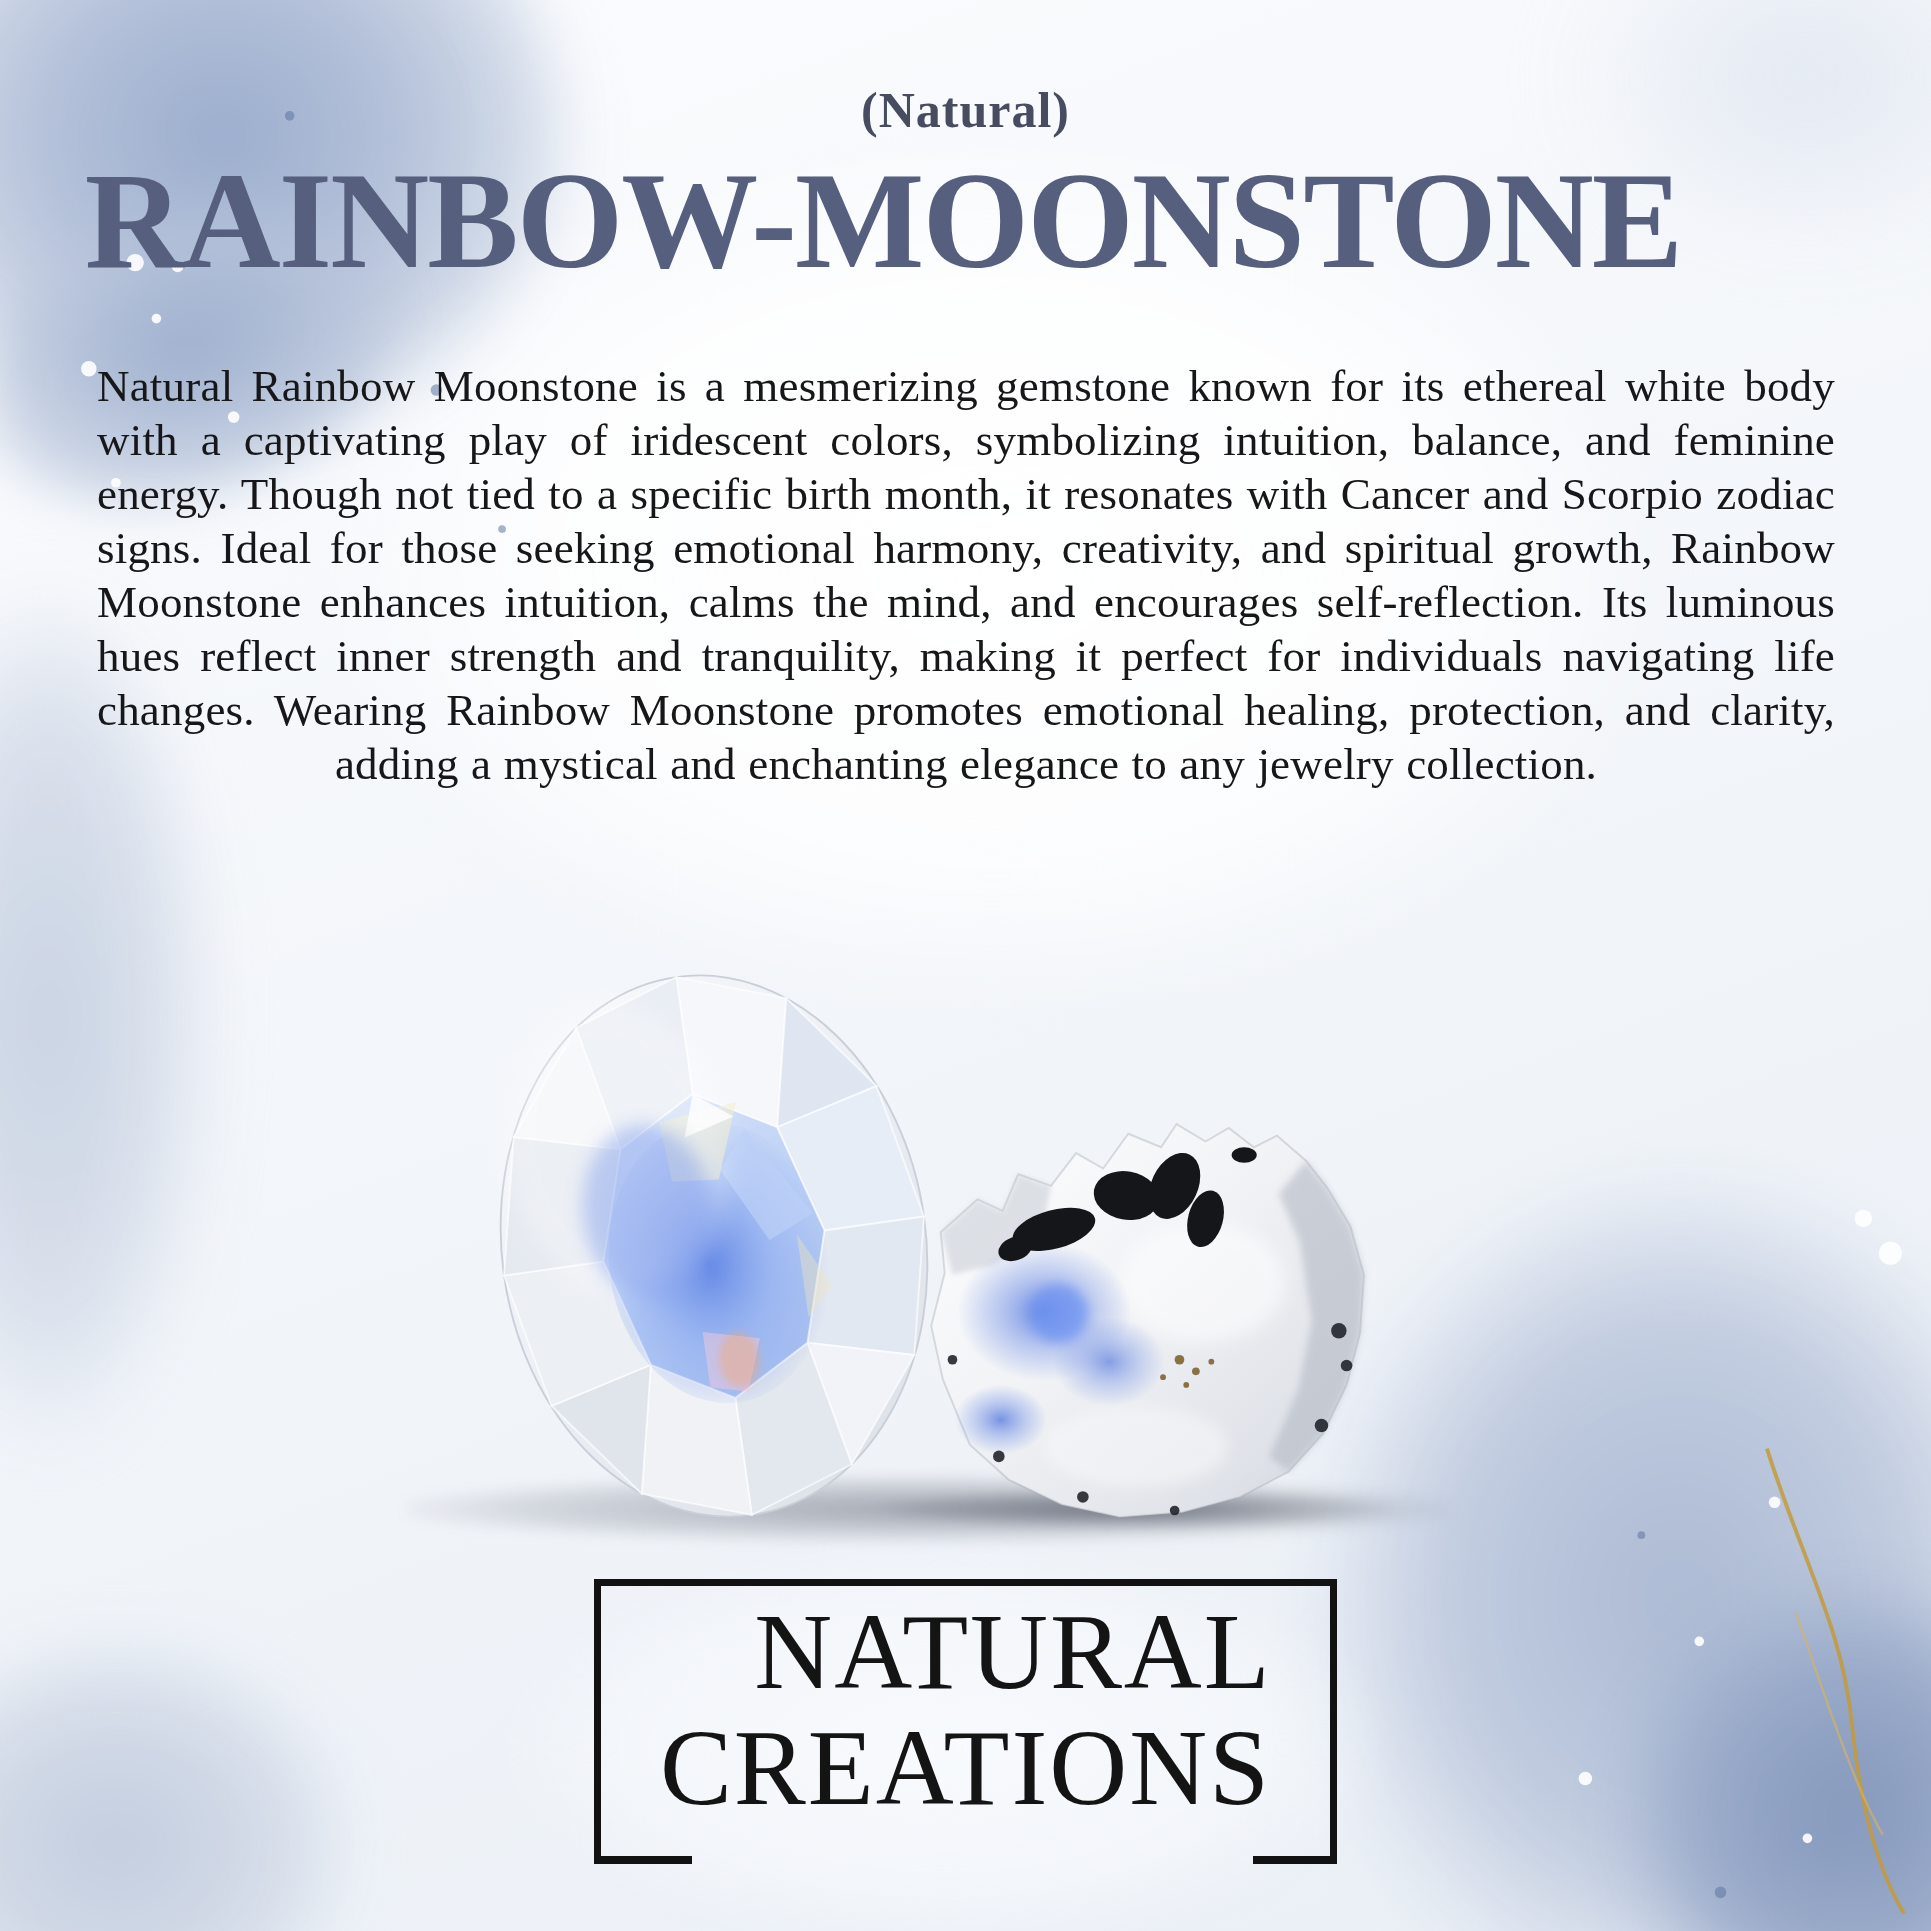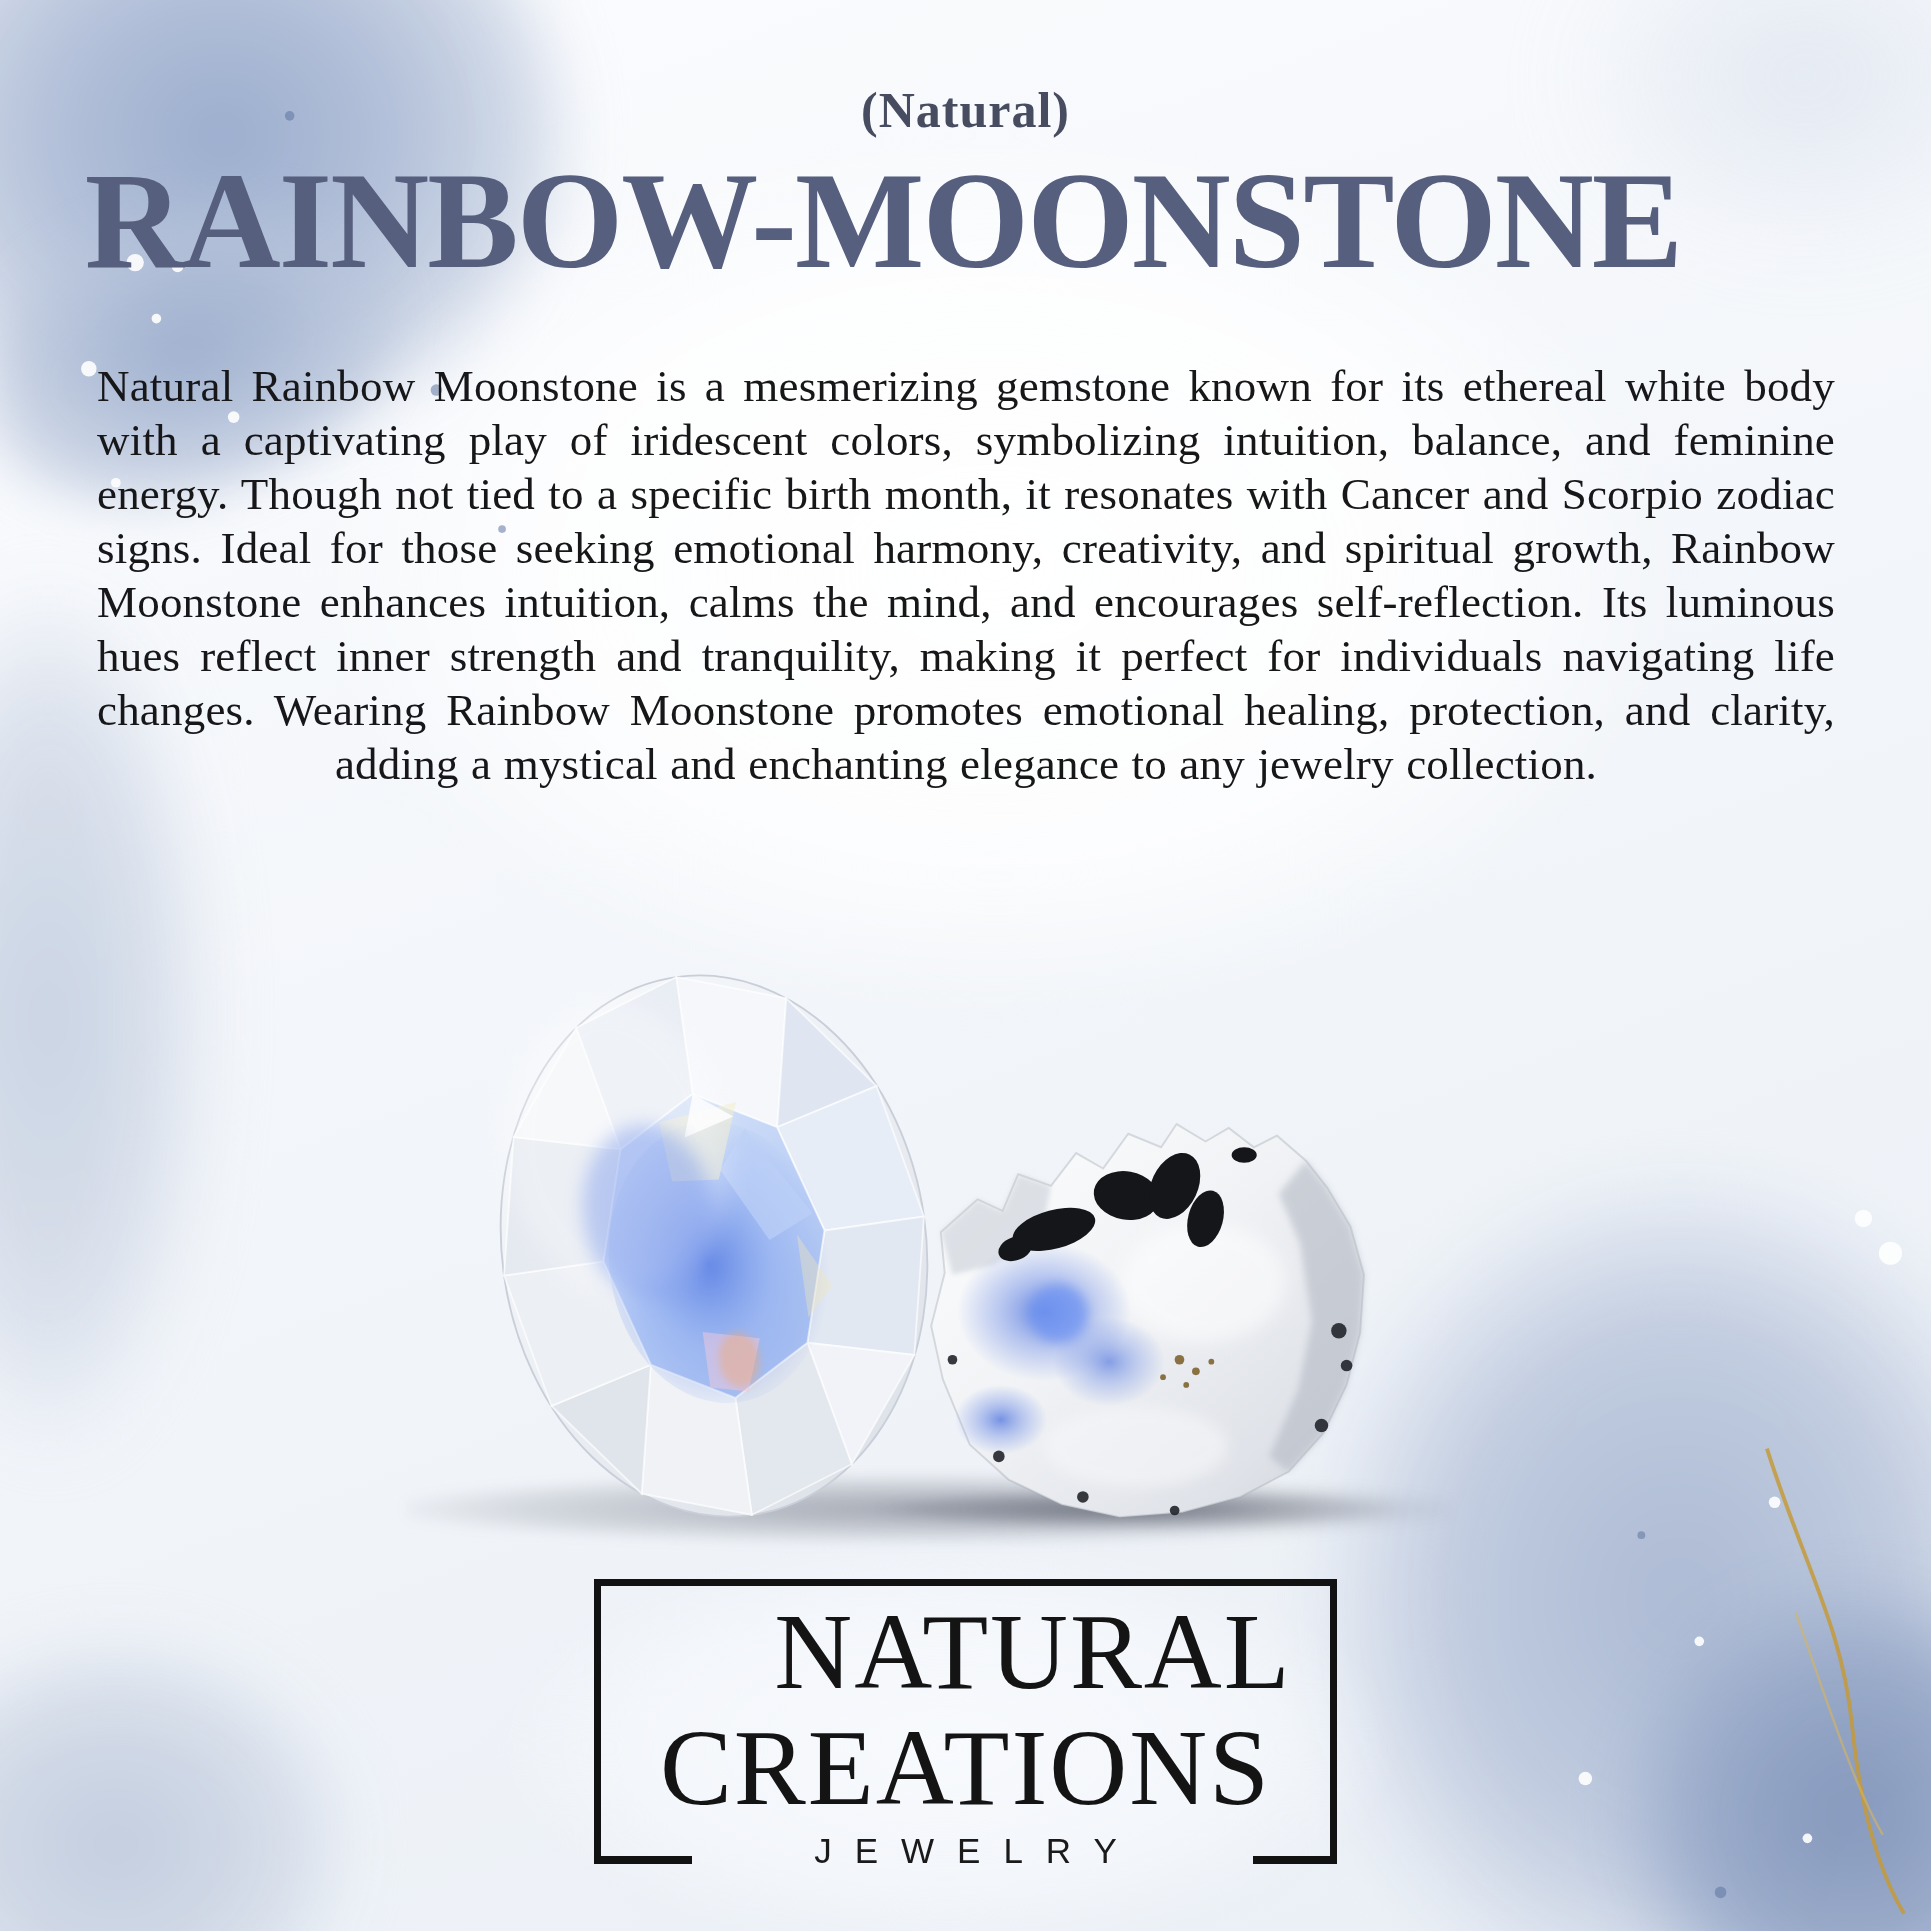--- a/index.html
+++ b/index.html
@@ -78,21 +78,21 @@
   .logo-box{
     position:absolute;left:594px;top:1579px;width:743px;height:285px;
     border-top:7.7px solid #121212;border-left:7.7px solid #121212;border-right:7.7px solid #121212;
     box-sizing:border-box;
   }
   .logo-bottom-seg{position:absolute;top:1856px;height:7.7px;background:#121212;}
   .logo-bottom-left{left:594px;width:98px;}
   .logo-bottom-right{left:1253px;width:84px;}
   .logo-line1{
     position:absolute;left:594px;top:1595px;width:838px;text-align:center;
-    font-size:108px;color:#141414;letter-spacing:1.9px;line-height:1.06;margin-left:20px;
+    font-size:108px;color:#141414;letter-spacing:1.9px;line-height:1.06;
   }
   .logo-line2{
     position:absolute;left:594px;top:1711px;width:743px;text-align:center;
     font-size:108px;color:#141414;letter-spacing:1.9px;line-height:1.06;
   }
   .logo-tagline{
     position:absolute;left:594px;top:1831px;width:743px;text-align:center;
     font-family:"Liberation Sans","DejaVu Sans",sans-serif;
     font-size:35px;color:#1a1a1a;letter-spacing:23px;text-indent:23px;font-weight:500;
   }
@@ -250,16 +250,15 @@
       <ellipse cx="150" cy="180" rx="120" ry="160" fill="#ffffff" opacity="0.3" filter="blur(14px)"></ellipse>
       <ellipse cx="175" cy="255" rx="70" ry="95" fill="#7d9bec" opacity="0.45" filter="blur(10px)"></ellipse>
     </g>
   </svg>
 
   <div class="logo-box"></div>
   <div class="logo-bottom-seg logo-bottom-left"></div>
   <div class="logo-bottom-seg logo-bottom-right"></div>
   <div class="logo-line1">NATURAL</div>
   <div class="logo-line2">CREATIONS</div>
-  <div class="logo-tagline">JEWELRY</div>
 
 </div>
 
 
 </body></html>

